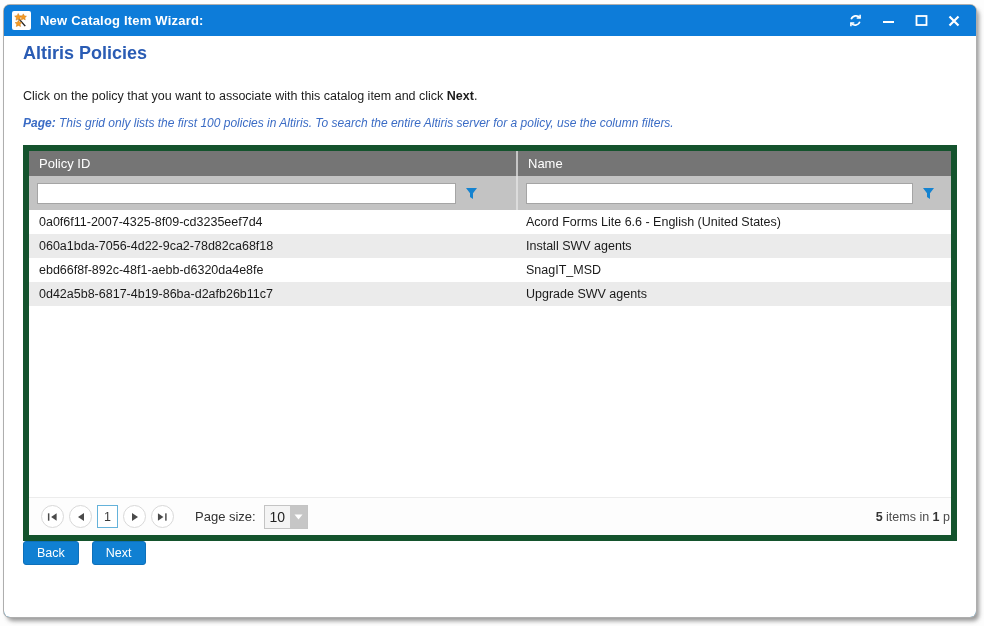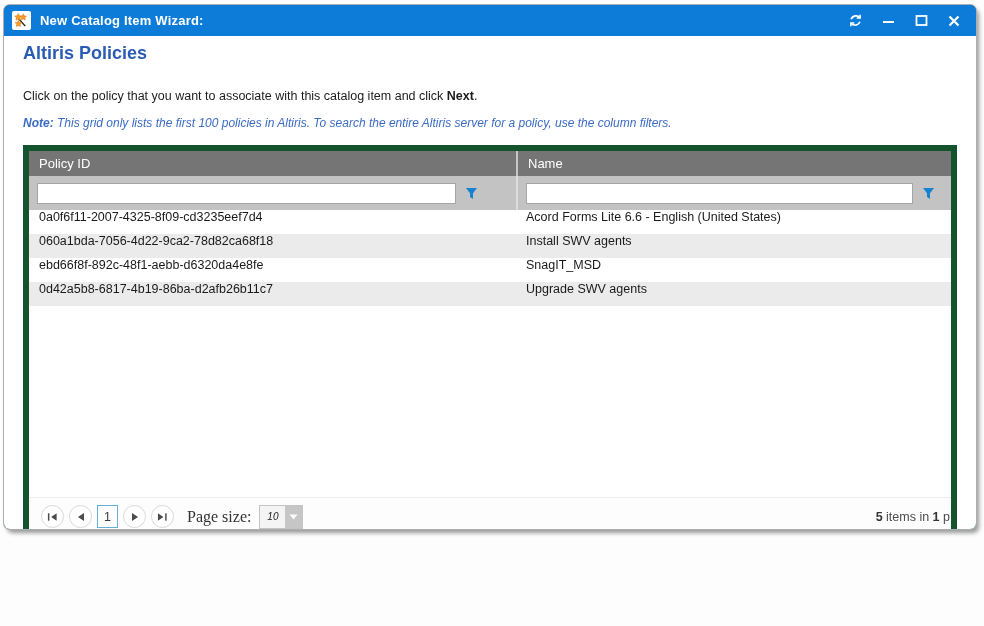--- a/index.html
+++ b/index.html
@@ -5,21 +5,21 @@
   * { box-sizing: border-box; margin: 0; padding: 0; }
   html,body { width: 984px; height: 626px; }
   body {
     font-family: "Liberation Sans", "DejaVu Sans", sans-serif;
     background: #fdfdfd;
     position: relative;
     overflow: hidden;
   }
   .window {
     position: absolute; left: 4px; top: 5px;
-    width: 972px; height: 524px;
+    width: 972px; height: 612px;
     background: #0369a1;
     border-radius: 6px;
     box-shadow: 0 0 0 1px #aeaeae, 3px 4px 4px rgba(70,70,70,.55);
     display: flex; flex-direction: column;
   }
   
   .titlebar {
     height: 31px; flex: 0 0 31px;
     background: #0d7cd9;
     border-radius: 6px 6px 0 0;
@@ -77,21 +77,21 @@
     flex: 1; height: 21px; border: 1px solid #a5a5a5; background: #ffffff;
     font-family: inherit; font-size: 12px; padding: 0 5px; outline: none;
   }
   .flt-btn {
     width: 30px; height: 24px; border: none; background: transparent;
     display: flex; align-items: center; justify-content: center; cursor: pointer;
   }
   .flt-cell.col-a .flt-btn { margin-right: 22px; }
   .grid-body { flex: 1; display: flex; flex-direction: column; }
   .row {
-    flex: 0 0 24px; display: flex; align-items: flex-start; cursor: pointer;
+    flex: 0 0 24px; display: flex; align-items: center; cursor: pointer;
     font-size: 12.5px; color: #1a1a1a;
   }
   .row:nth-child(even) { background: #ebebeb; }
   .cell { display: flex; align-items: center; padding-left: 10px; overflow: hidden; white-space: nowrap; }
   
   .pager {
     flex: 0 0 38px; display: flex; align-items: center;
     border-top: 1px solid #ececec; background: #fdfdfd;
     padding: 0 0 0 12px;
   }
@@ -99,27 +99,27 @@
     width: 23px; height: 23px; border-radius: 50%;
     border: 1px solid #d9d9d9; background: #ffffff;
     display: flex; align-items: center; justify-content: center;
     margin-right: 5px; cursor: pointer;
   }
   .pg-current {
     width: 21px; height: 23px; border: 1px solid #64b2da; background: #ffffff;
     display: flex; align-items: center; justify-content: center;
     margin-right: 5px; font-size: 12.5px; color: #3b3b3b; cursor: pointer;
   }
-  .pg-size-label { margin-left: 8px; font-size: 16px; color: #333333; font-family: Liberation Serif, serif; }
+  .pg-size-label { margin-left: 16px; font-size: 13px; color: #333333; }
   .pg-size {
     margin-left: 8px; height: 24px; width: 44px;
     border: 1px solid #c4c4c4; background: #f4f4f4;
     display: flex; align-items: stretch; cursor: pointer;
   }
-  .pg-size-val { flex: 1; display: flex; align-items: center; justify-content: center; font-size: 10px; color: #222; font-style: italic; }
+  .pg-size-val { flex: 1; display: flex; align-items: center; justify-content: center; font-size: 14px; color: #222; }
   .pg-size-arrow { width: 17px; background: #c6c6c6; display: flex; align-items: center; justify-content: center; }
   .pg-status {
     margin-left: auto; font-size: 12.5px; color: #4c4c4c;
     white-space: nowrap; overflow: hidden; padding-right: 1px;
   }
   .pg-status b { color: #333333; }
   
   .footer { display: flex; gap: 13px; }
   .btn {
     background: #1080d2; border: 1px solid #0e70ba; color: #ffffff;
@@ -170,21 +170,21 @@
           </svg>
       </span>
     </div>
   </div>
 
   <div class="content">
     <div class="page-title">Altiris Policies</div>
 
     <div class="instruction"><span>Click on the policy that you want to associate with this catalog item and click </span><b>Next</b><span>.</span></div>
 
-    <div class="note"><b>Note:</b><span> This grid only lists the first 100 policies in Altiris. To search the entire Altiris server for a policy, use the column filters.</span></div>
+    <div class="note"><b>Page:</b><span> This grid only lists the first 100 policies in Altiris. To search the entire Altiris server for a policy, use the column filters.</span></div>
 
     <div class="grid">
 
       <div class="grid-header">
         <div class="hdr-cell col-a">Policy ID</div>
         <div class="hdr-cell col-b">Name</div>
       </div>
 
       <div class="filter-row">
         <div class="flt-cell col-a">

